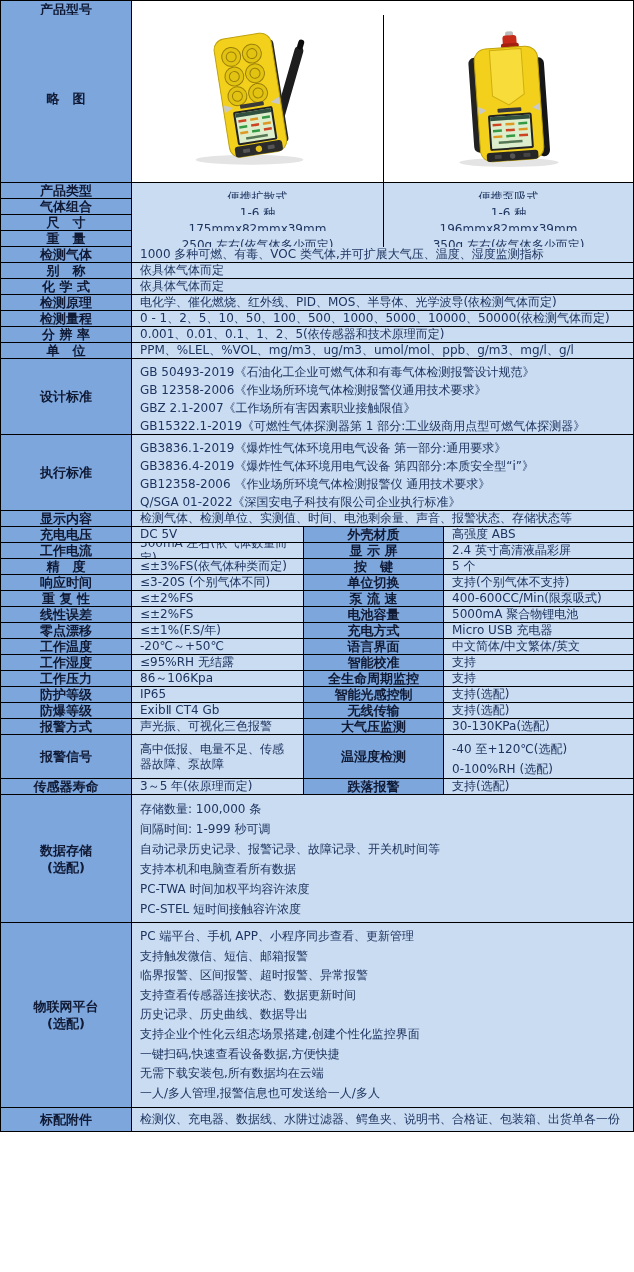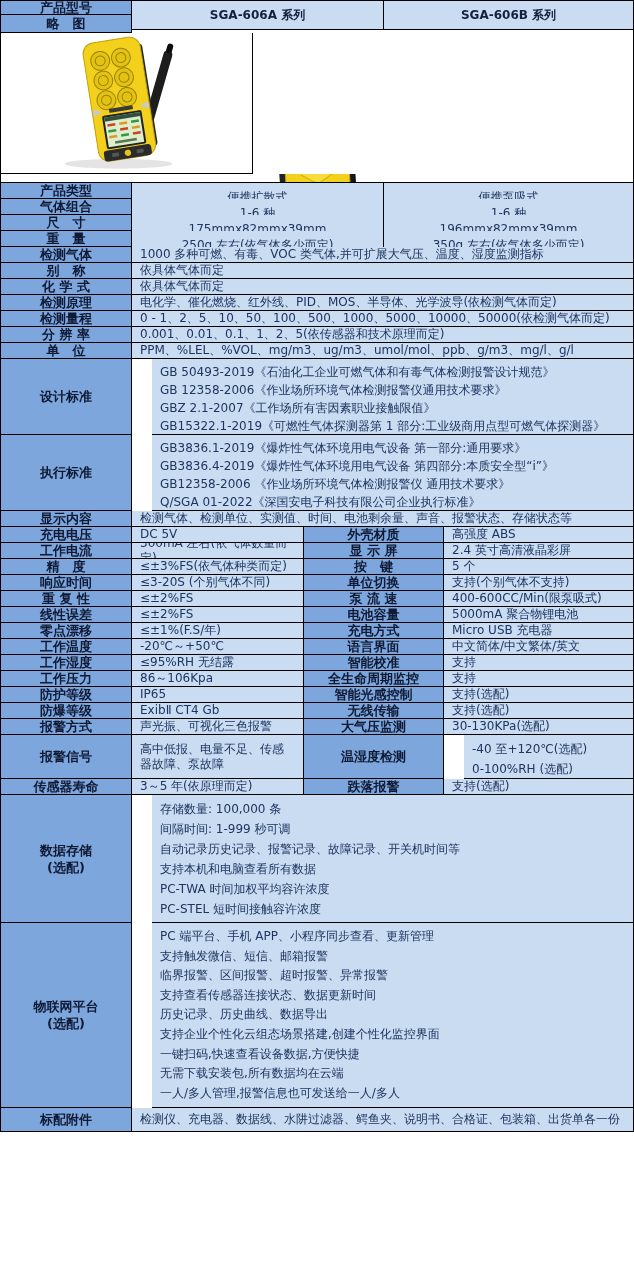--- a/index.html
+++ b/index.html
@@ -17,33 +17,33 @@
   .c{border-right:1px solid var(--border);border-bottom:1px solid var(--border);
      display:flex;align-items:center;overflow:hidden;}
   .c:last-child{border-right:none;}
   .r:last-child .c{border-bottom:none;}
   .lab{background:var(--label-bg);color:var(--label-text);font-weight:bold;font-size:13px;
        justify-content:center;text-align:center;flex-direction:column;line-height:17px;}
   .val{background:var(--value-bg);color:var(--value-text);font-size:12px;padding:1px 8px;line-height:15px;}
   .cen{justify-content:center;text-align:center;padding:14px 4px;}
   .b{font-weight:bold;color:#13213f;}
   .img{background:#ffffff;justify-content:center;padding:0;}
-  .lines{display:block;padding:4px 8px;margin-left:20px;}
+  .lines{display:block;padding:4px 8px;}
   .lines div{line-height:18px;}
   .lines.lh20 div{line-height:20px;}
   .lines.lh195 div{line-height:19.6px;}
   .w1{width:131px;flex:none;}
   .wa{width:252px;flex:none;}
   .wb{flex:1;}
   .wv1{width:172px;flex:none;}
   .wl2{width:140px;flex:none;background:var(--label-bg);color:var(--label-text);
        font-weight:bold;font-size:13px;justify-content:center;text-align:center;}
   .wv2{flex:1;}
   .wfull{flex:1;}
-  .h27{height:14px;} .h141{height:168px;flex-direction:column;} .h22{height:16px;} .h76{height:76px;}
+  .h27{height:14px;flex-direction:column;} .h141{height:168px;} .h22{height:16px;} .h76{height:76px;}
   .h44{height:44px;} .h128{height:128px;} .h185{height:185px;} .h23{height:23px;}
   .two div{line-height:20px;}
 </style>
 </head>
 <body>
 
 <div class="page">
 <div class="tbl">
 
   <div class="r h27">

